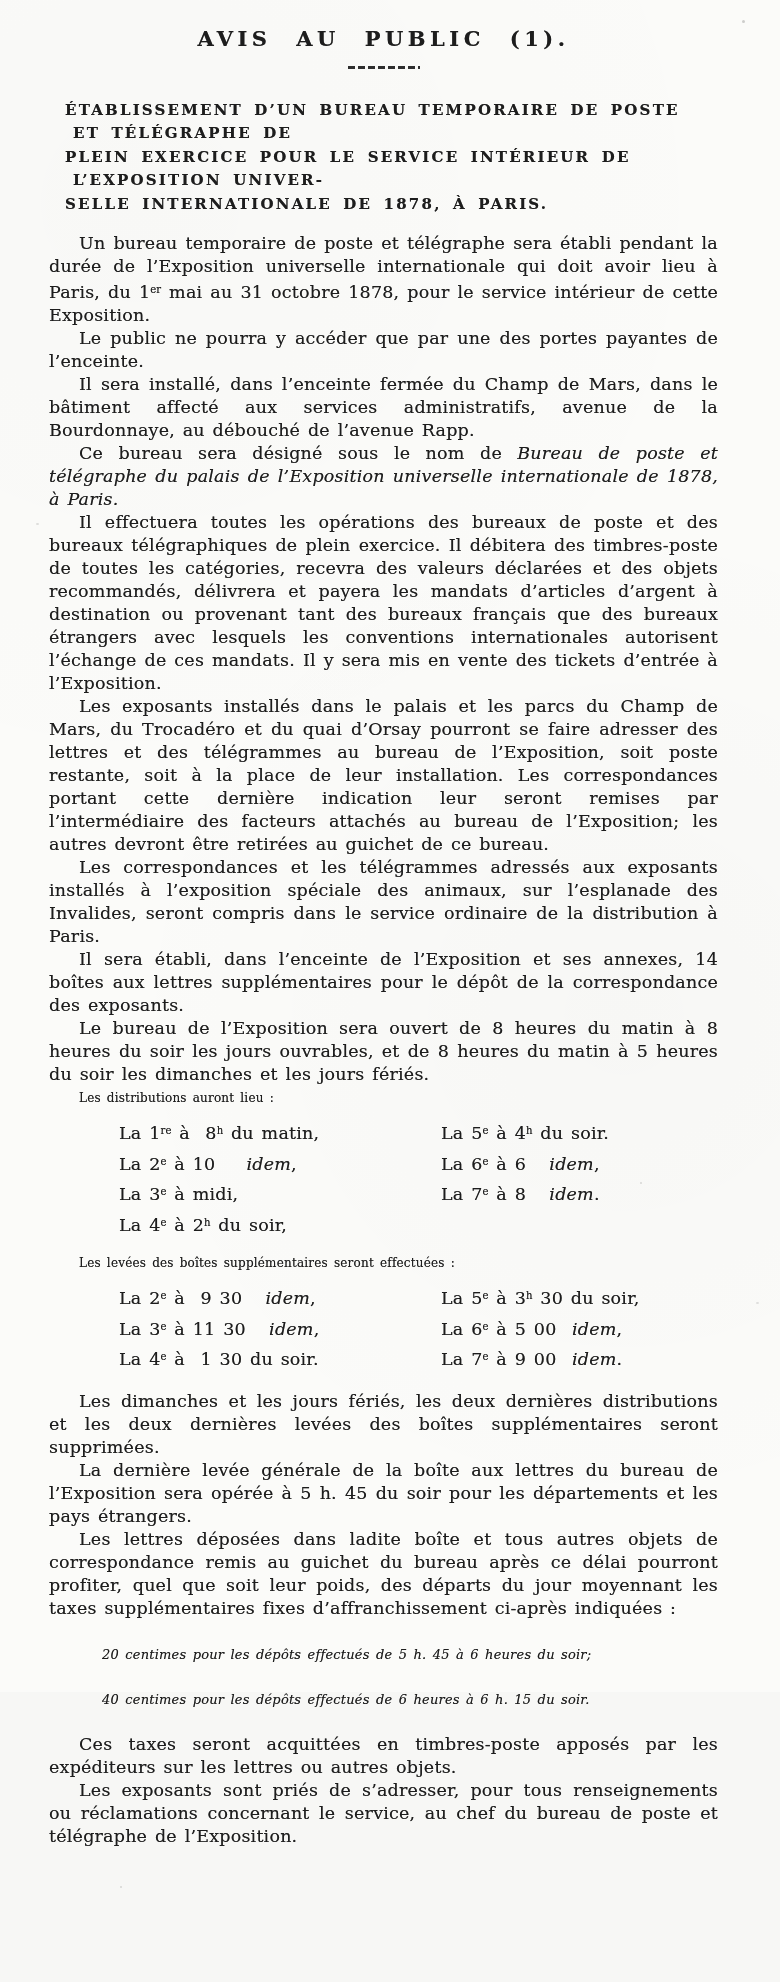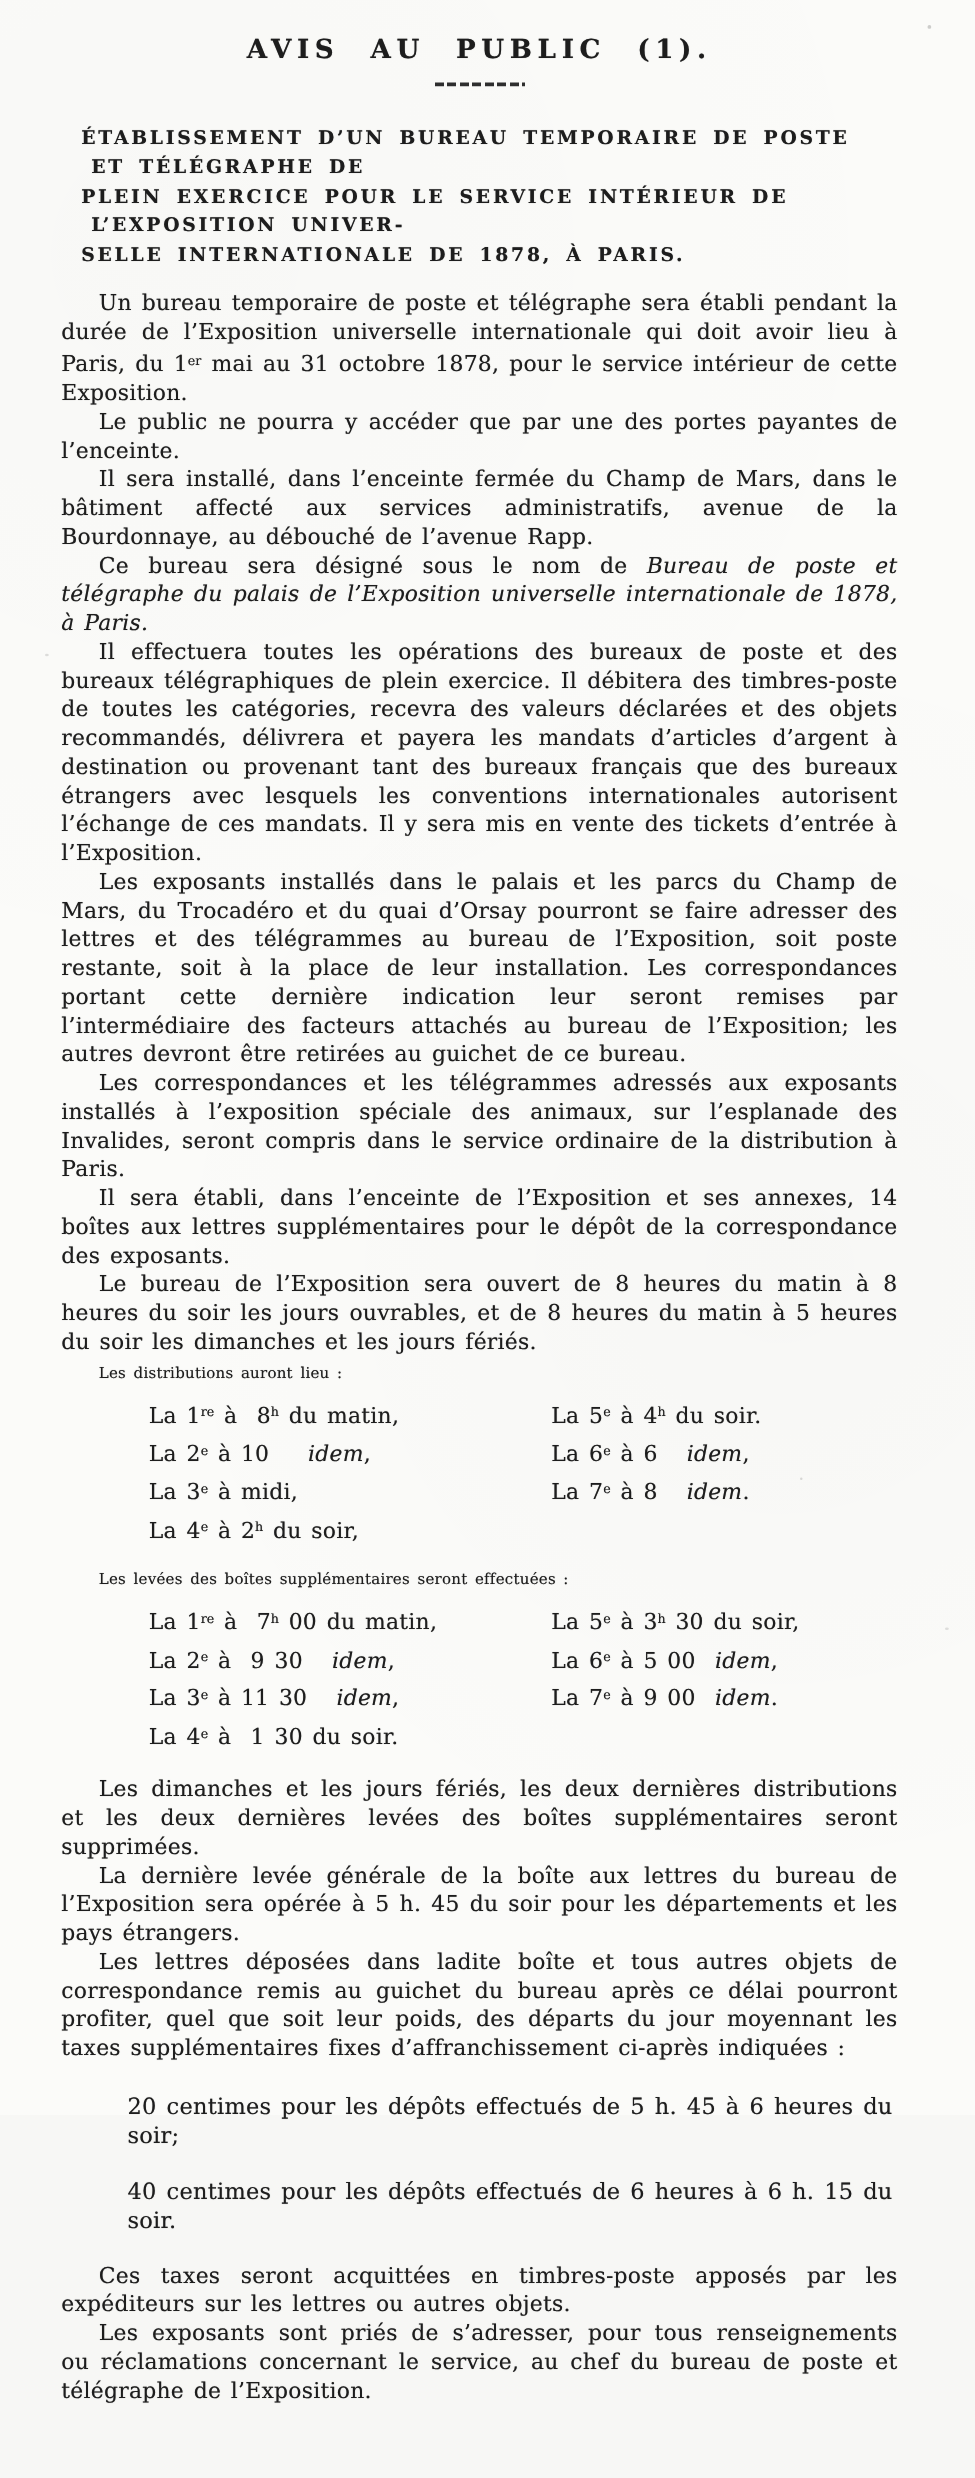--- a/index.html
+++ b/index.html
@@ -68,22 +68,22 @@
   .sched-col:last-child{width:auto;}
   .sched-row{line-height:28.5px;white-space:pre;letter-spacing:0.2px;word-spacing:2px;}
 
   .levees-intro{margin-top:13px;}
   .schedule-2{margin-bottom:6px;}
   .body-block-2{}
 
   .tax-lines{margin:23px 0 0 53px;}
   .tax-line{
     margin:0 0 22px 0;
-    font-size:18px;line-height:23px;
-    letter-spacing:0.2px;word-spacing:2px;
+    font-size:13px;line-height:23px;
+    letter-spacing:0.2px;word-spacing:2px;font-style:italic;
   }
   .body-block-3{margin-top:6px;}
   .scan-speck{position:absolute;border-radius:50%;background:#555;pointer-events:none;}
 </style>
 </head>
 <body>
 
 <div class="page ink">
 
   <h1 class="doc-title">AVIS AU PUBLIC (1).</h1>
@@ -121,21 +121,20 @@
         <div class="sched-row"><span>La 5</span><span class="sup">e</span><span> à 4</span><span class="sup">h</span><span> du soir.</span></div>
         <div class="sched-row"><span>La 6</span><span class="sup">e</span><span> à 6   </span><span class="it">idem</span><span>,</span></div>
         <div class="sched-row"><span>La 7</span><span class="sup">e</span><span> à 8   </span><span class="it">idem</span><span>.</span></div>
       </div>
     </div>
 
   <p class="intro-line levees-intro">Les levées des boîtes supplémentaires seront effectuées :</p>
 
   <div class="schedule schedule-2">
       <div class="sched-col">
-        <div class="sched-row"><span>La 1</span><span class="sup">re</span><span> à  7</span><span class="sup">h</span><span> 00 du matin,</span></div>
         <div class="sched-row"><span>La 2</span><span class="sup">e</span><span> à  9 30   </span><span class="it">idem</span><span>,</span></div>
         <div class="sched-row"><span>La 3</span><span class="sup">e</span><span> à 11 30   </span><span class="it">idem</span><span>,</span></div>
         <div class="sched-row"><span>La 4</span><span class="sup">e</span><span> à  1 30 du soir.</span></div>
       </div>
       <div class="sched-col">
         <div class="sched-row"><span>La 5</span><span class="sup">e</span><span> à 3</span><span class="sup">h</span><span> 30 du soir,</span></div>
         <div class="sched-row"><span>La 6</span><span class="sup">e</span><span> à 5 00  </span><span class="it">idem</span><span>,</span></div>
         <div class="sched-row"><span>La 7</span><span class="sup">e</span><span> à 9 00  </span><span class="it">idem</span><span>.</span></div>
       </div>
     </div>

